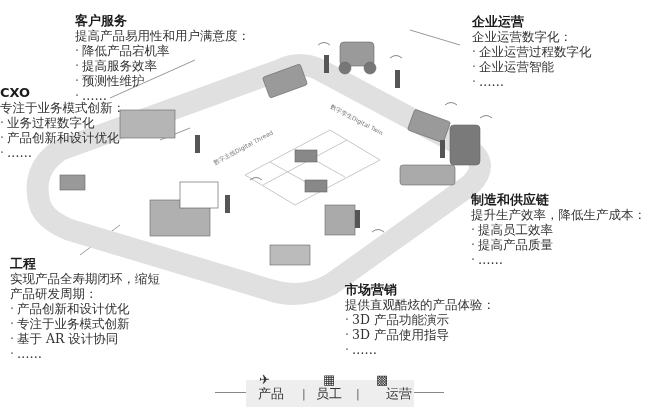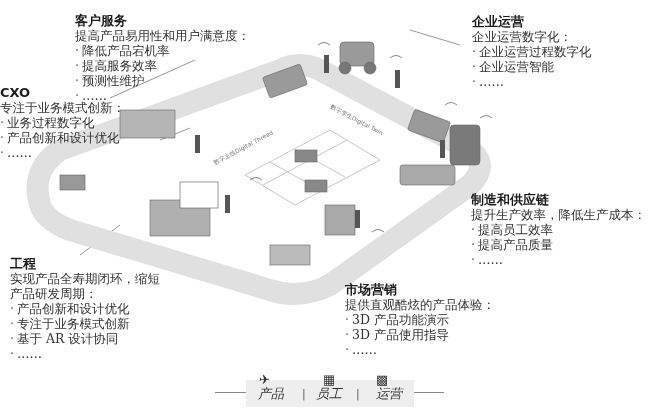--- a/index.html
+++ b/index.html
@@ -7,21 +7,21 @@
   .block{position:absolute;font-size:12.5px;line-height:15px;white-space:nowrap;}
   .block .title{font-family:"DejaVu Sans","Liberation Sans",sans-serif;font-weight:bold;font-size:13px;color:#1c1c1c;}
   .block .desc{color:#333;}
   .block ul{list-style:none;margin:0;padding:0;}
   .block li{color:#333;}
   .block li::before{content:"·";margin-right:3px;color:#666;}
   .illus{position:absolute;left:0;top:0;width:660px;height:409px;}
   .footer{position:absolute;left:0;top:372px;width:660px;height:37px;}
   .footer .line{position:absolute;top:20px;height:1px;background:#888;}
   .footer .bar{position:absolute;left:246px;top:8px;width:168px;height:27px;background:#eee;}
-  .footer .lbl{position:absolute;top:13px;font-size:13px;color:#333;font-family:"DejaVu Serif","Liberation Serif",serif;font-style:italic;}
+  .footer .lbl{position:absolute;top:13px;font-size:13px;color:#333;font-family:"DejaVu Serif","Liberation Serif",serif;}
   .footer .sep{position:absolute;top:15px;font-size:11px;color:#555;}
   .ficon{position:absolute;top:-16px;font-size:13px;color:#333;}
 </style>
 </head>
 <body>
 
 <svg class="illus" viewBox="0 0 660 409">
 
   <g stroke="#999" stroke-width="1" fill="none">
     <line x1="110" y1="98" x2="195" y2="60"></line>
@@ -148,14 +148,14 @@
   <div class="line" style="left:215px;width:31px;"></div>
   <div class="line" style="left:414px;width:30px;"></div>
   <div class="bar"></div>
   <span class="ficon" style="left:259px;top:0px;">✈</span>
   <span class="ficon" style="left:323px;top:0px;">▦</span>
   <span class="ficon" style="left:376px;top:0px;">▩</span>
   <span class="lbl" style="left:258px;">产品</span>
   <span class="sep" style="left:302px;">|</span>
   <span class="lbl" style="left:316px;">员工</span>
   <span class="sep" style="left:356px;">|</span>
-  <span class="lbl" style="left:376px;">运营</span>
+  <span class="lbl" style="left:386px;">运营</span>
 </div>
 
 </body></html>

